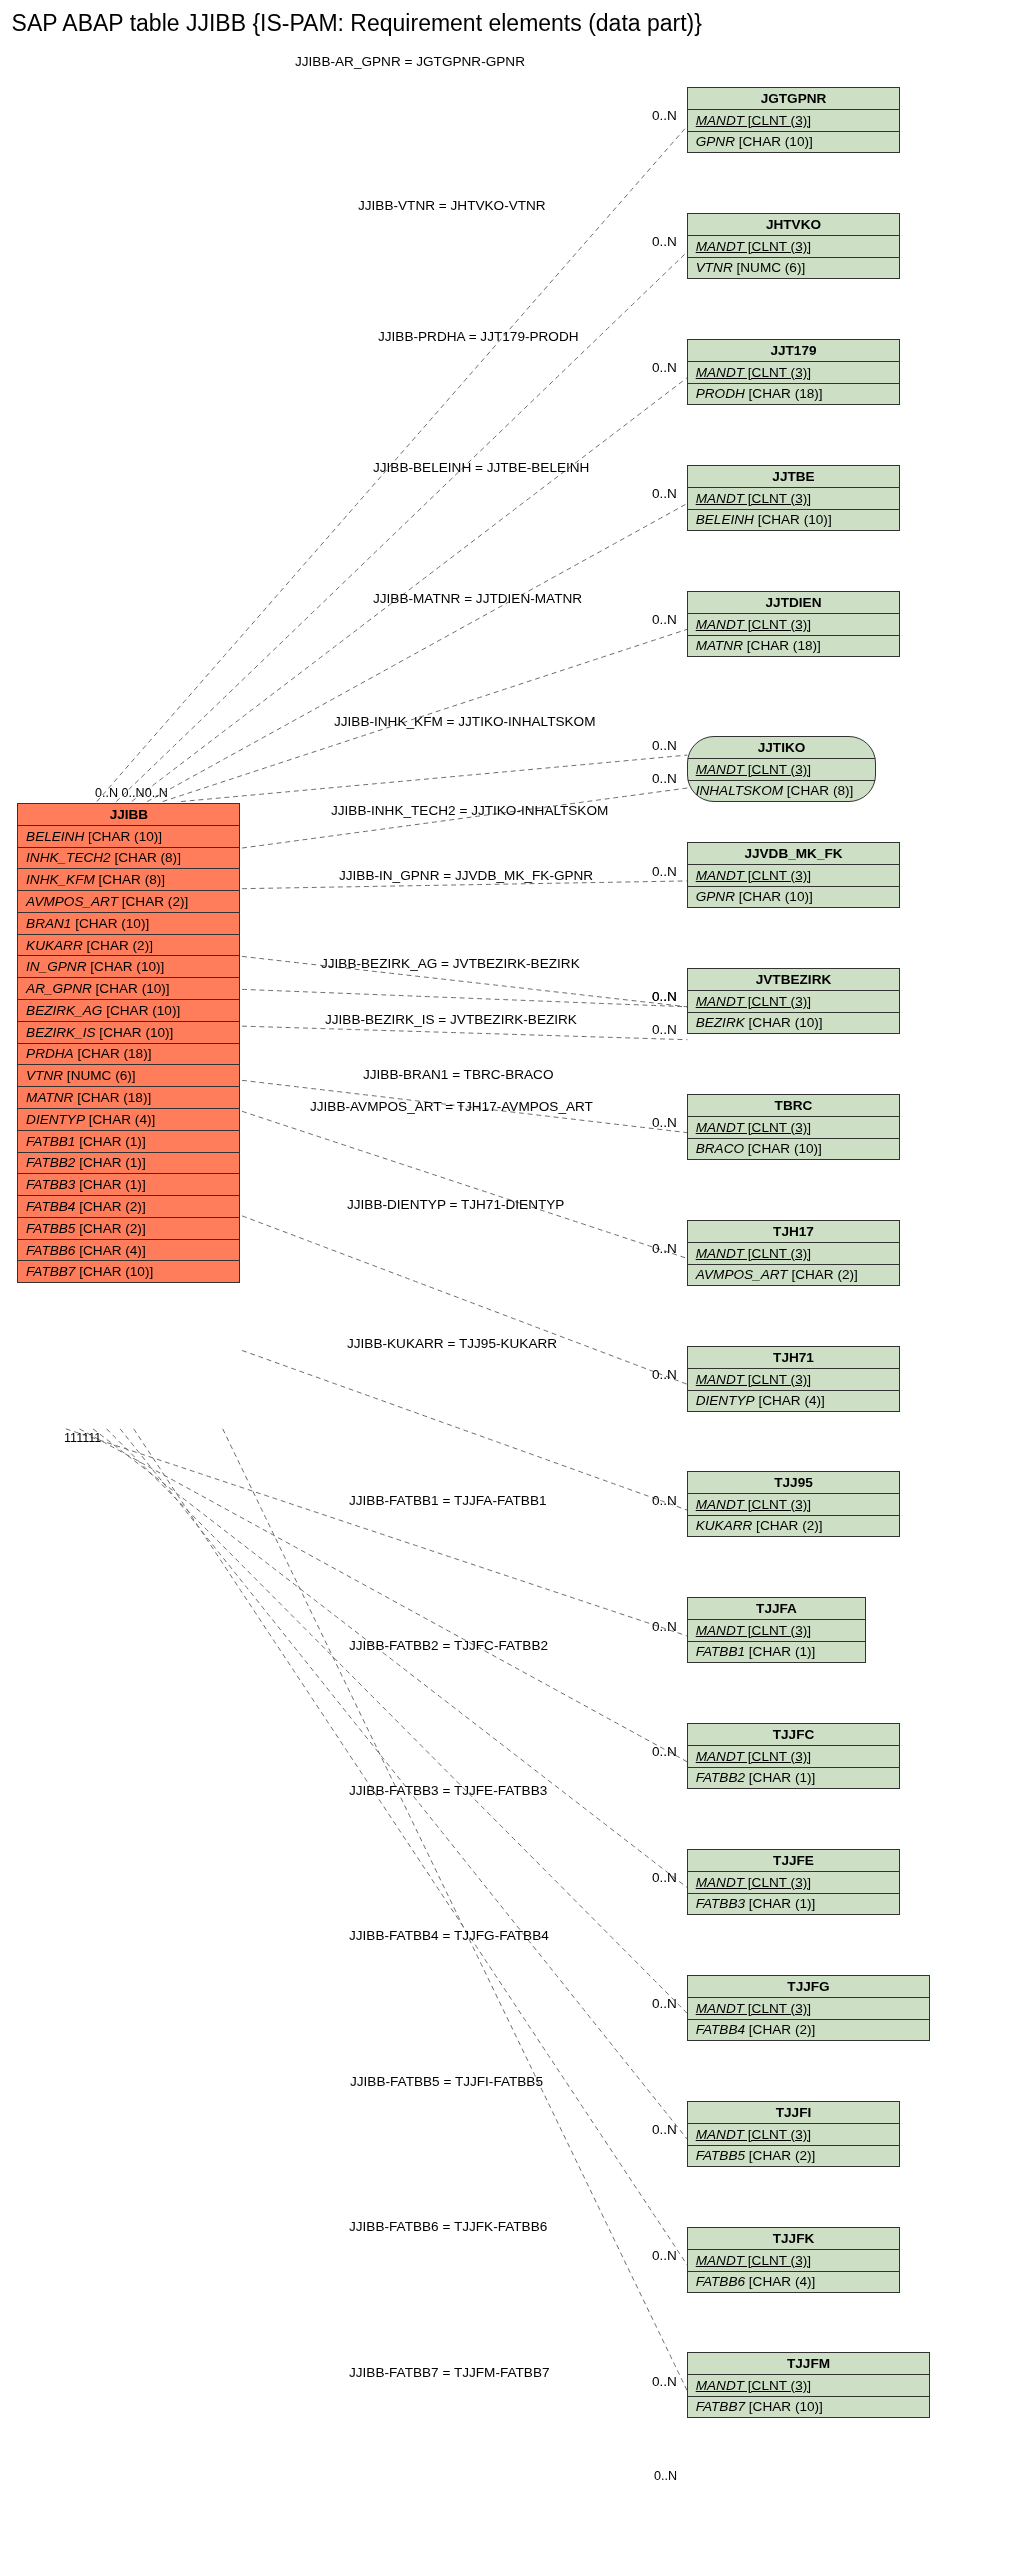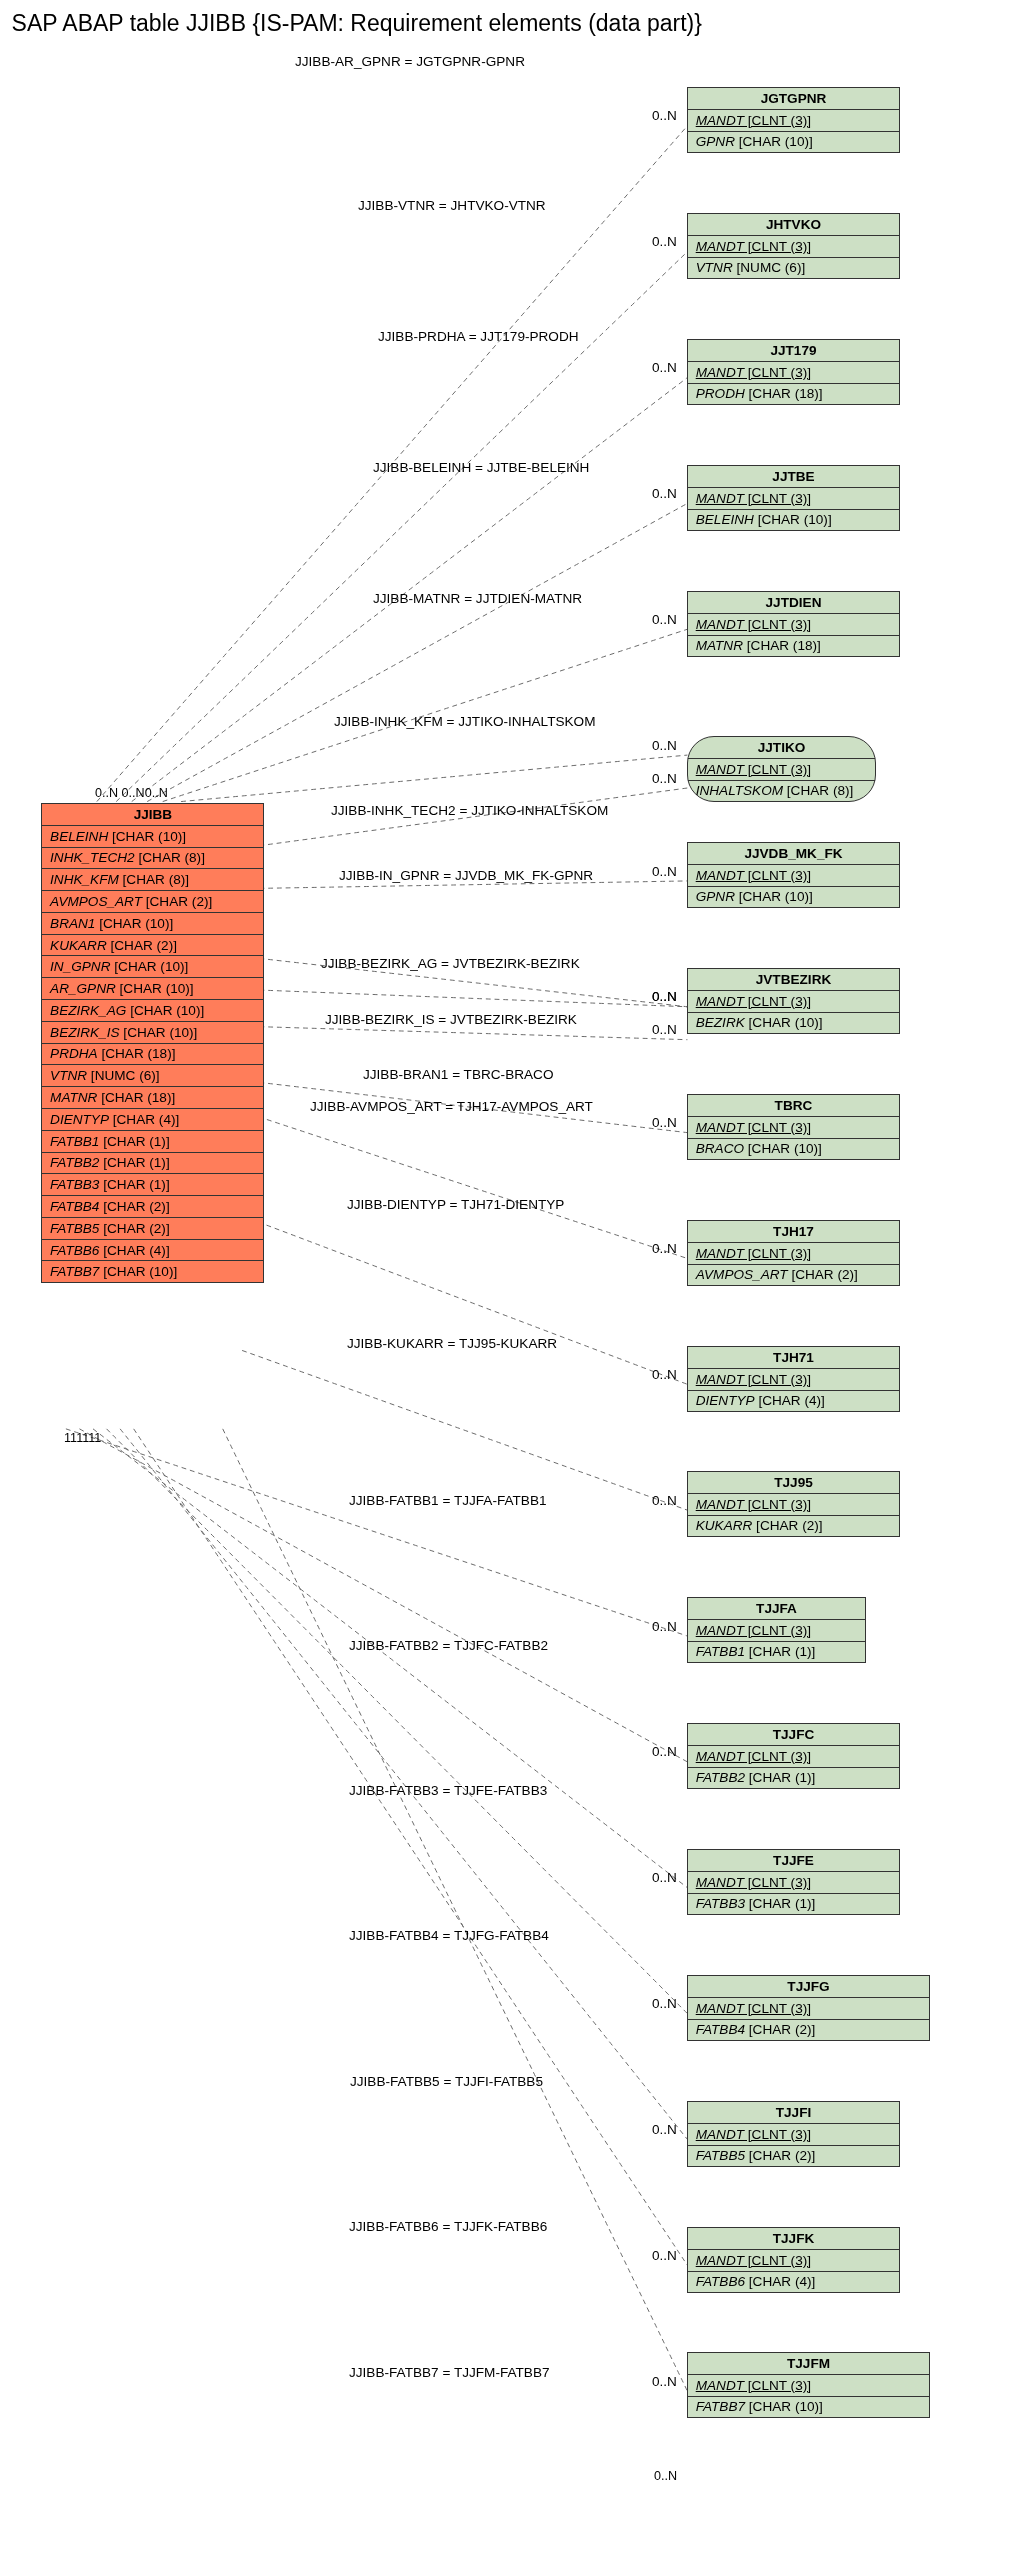--- a/index.html
+++ b/index.html
@@ -29,21 +29,20 @@
     pointer-events: none;
   }
   .entity {
     position: absolute;
     border: 1px solid #333;
     box-sizing: border-box;
     font-size: 13.6px;
   }
   .entity.main {
     background: #ff7d5a;
-    margin-left: 24px;
   }
   .entity.ref {
     background: #cde0c5;
   }
   .entity .hdr {
     font-weight: bold;
     text-align: center;
     padding: 2.9px 7.7px;
     border-bottom: 1px solid #333;
   }

